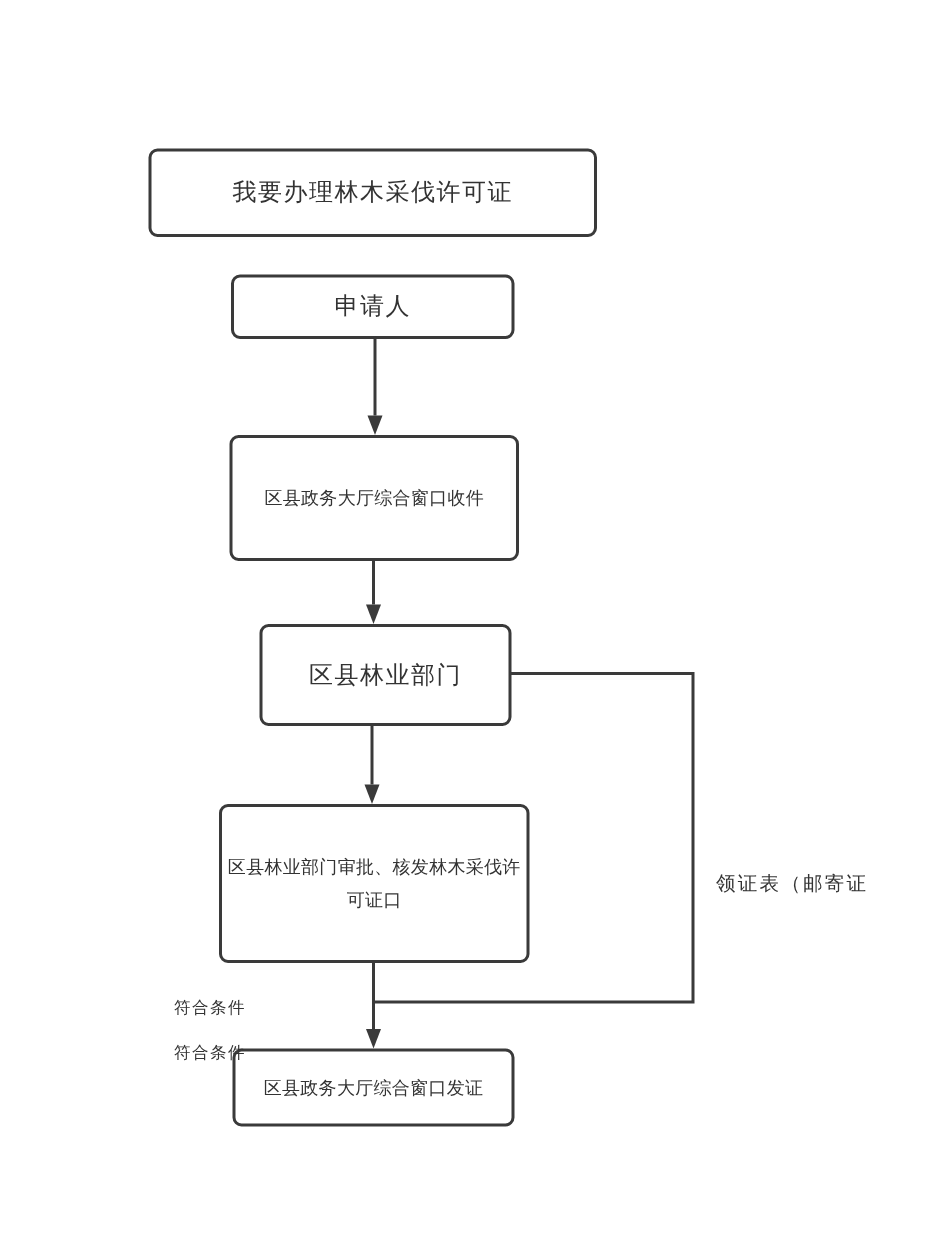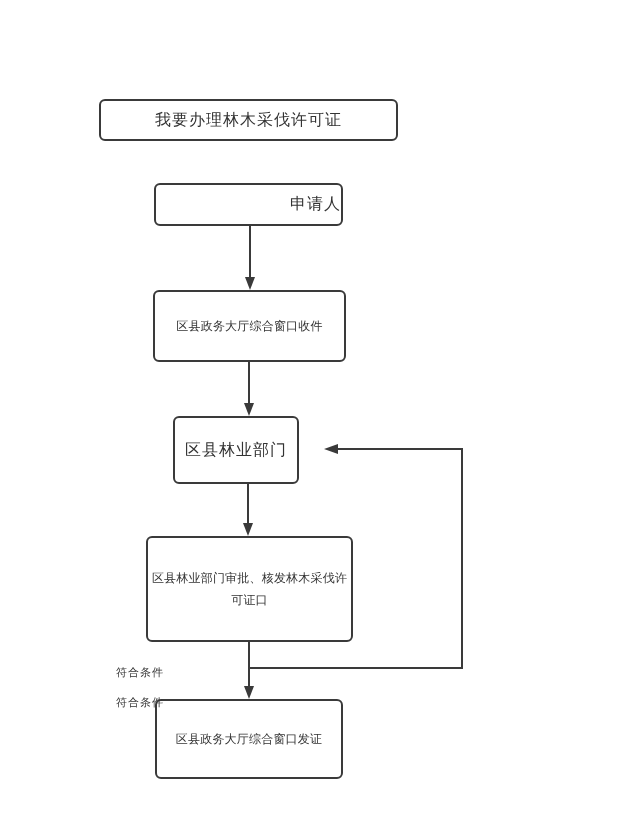--- a/index.html
+++ b/index.html
@@ -36,27 +36,27 @@
     color: #333333;
   }
   .node-lg {
     font-size: 16px;
     letter-spacing: 1px;
   }
   .node-sm {
     font-size: 12px;
     letter-spacing: 0.2px;
   }
-  #node-start     { left: 99px;  top: 99px;  width: 299px; height: 42px; }
-  #node-applicant { left: 154px; top: 183px; width: 189px; height: 43px; justify-content: flex-end; }
-  #node-receive   { left: 153px; top: 290px; width: 193px; height: 72px; }
-  #node-forestry  { left: 173px; top: 416px; width: 126px; height: 68px; }
+  #node-start     { left: 99px;  top: 99px;  width: 299px; height: 59px; }
+  #node-applicant { left: 154px; top: 183px; width: 189px; height: 43px; }
+  #node-receive   { left: 153px; top: 290px; width: 193px; height: 84px; }
+  #node-forestry  { left: 173px; top: 416px; width: 168px; height: 68px; }
   #node-approve   { left: 146px; top: 536px; width: 207px; height: 106px;
                     line-height: 22px; padding: 0 2px; }
-  #node-issue     { left: 155px; top: 699px; width: 188px; height: 80px; }
+  #node-issue     { left: 155px; top: 699px; width: 188px; height: 52px; }
   .edge-label {
     position: absolute;
     color: #333333;
     text-align: center;
     white-space: pre-line;
   }
   #label-result {
     left: 96px;
     top: 650px;
     width: 88px;
@@ -123,15 +123,16 @@
   <div class="node node-sm" id="node-issue">
     <span>区县政务大厅综合窗口发证</span>
   </div>
 
   <div class="edge-label" id="label-result">
     <div>符合条件</div>
     <div>符合条件</div>
   </div>
 
   <div class="edge-label" id="label-certificate">
+    <div>领证表（邮寄证</div>
   </div>
 
 </div>
 
 </body></html>

